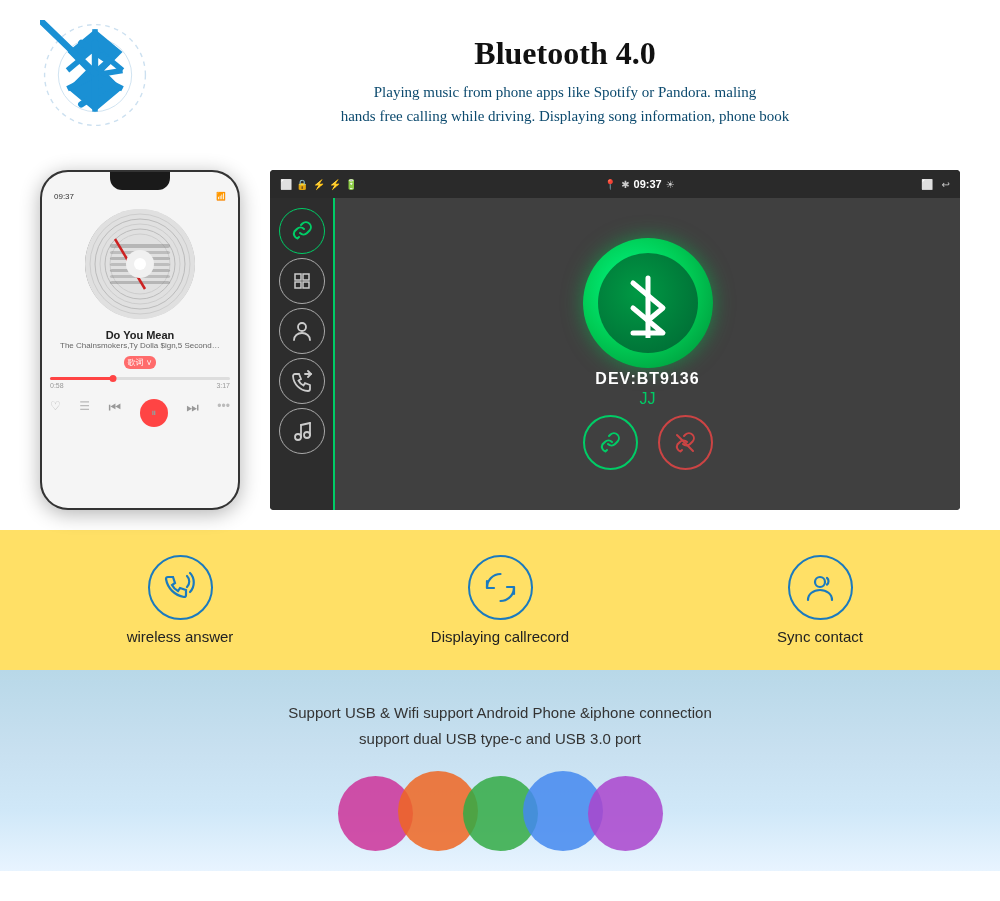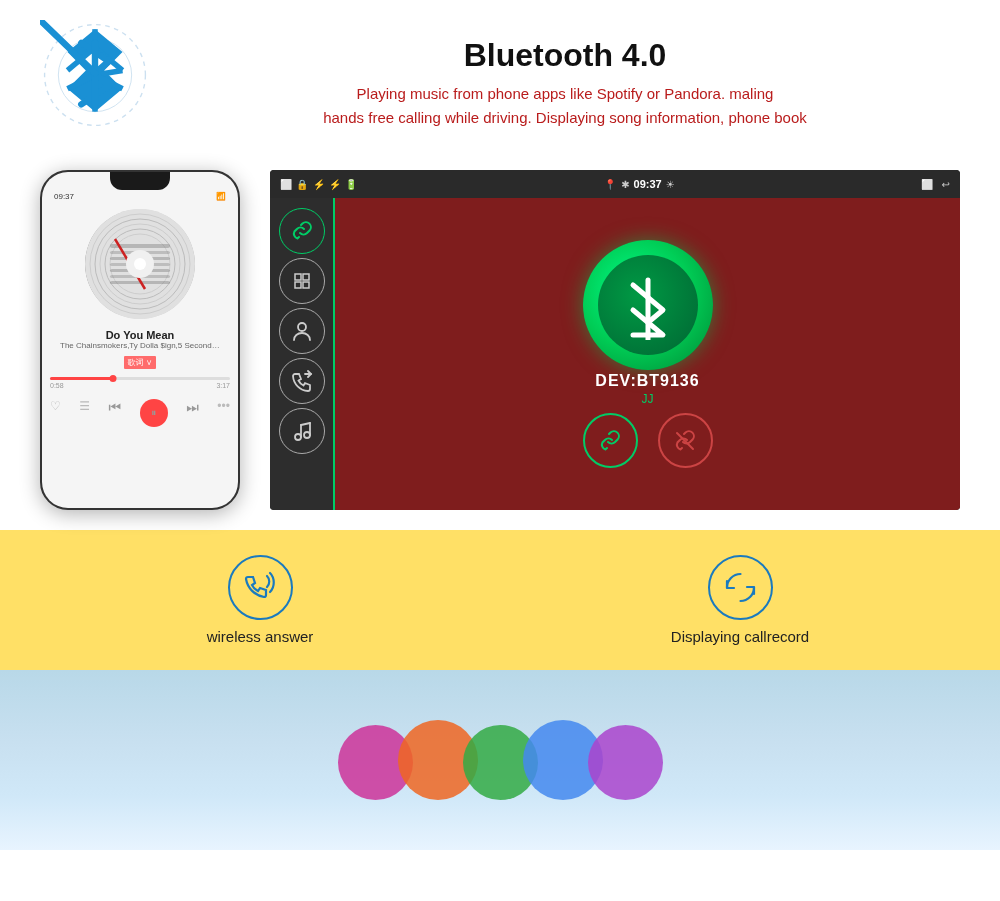--- a/index.html
+++ b/index.html
@@ -15,23 +15,24 @@
     .top-section {
       background: #fff;
       padding: 30px 40px 20px;
       display: flex;
       flex-direction: column;
       align-items: center;
     }
 
     .header-row {
       display: flex;
-      align-items: flex-end;
+      align-items: flex-start;
       width: 100%;
       gap: 20px;
+      font-family: Liberation Serif, serif;
     }
 
     .bluetooth-logo {
       width: 110px;
       height: 110px;
       flex-shrink: 0;
       margin-top: -10px;
     }
 
     .header-text {
@@ -42,21 +43,21 @@
 
     .header-text h1 {
       font-size: 32px;
       font-weight: 900;
       color: #111;
       margin-bottom: 8px;
     }
 
     .header-text p {
       font-size: 15px;
-      color: #b91c1c;
+      color: #0c4a6e;
       line-height: 1.6;
     }
 
     
     .content-row {
       display: flex;
       gap: 30px;
       padding: 20px 40px;
       align-items: center;
       background: #fff;
@@ -131,21 +132,21 @@
       color: #666;
       text-align: center;
       margin-bottom: 6px;
     }
 
     .song-badge {
       background: #ff6b6b;
       color: #fff;
       font-size: 8px;
       padding: 1px 4px;
-      border-radius: 1px;
+      border-radius: 6px;
       margin-bottom: 8px;
     }
 
     .play-btn {
       width: 28px;
       height: 28px;
       border-radius: 50%;
       background: #ff4444;
       display: flex;
       align-items: center;
@@ -275,21 +276,21 @@
       font-size: 18px;
     }
 
     .sidebar-icon.active {
       border-color: #00cc66;
       color: #00cc66;
     }
 
     .car-main {
       flex: 1;
-      background: #7f1d1d;
+      background: #404040;
       display: flex;
       flex-direction: column;
       align-items: center;
       justify-content: center;
       gap: 2px;
       padding: 20px;
     }
 
     .bt-circle-outer {
       width: 130px;
@@ -314,21 +315,21 @@
 
     .dev-name {
       color: #fff;
       font-size: 16px;
       font-weight: bold;
       letter-spacing: 1px;
     }
 
     .dev-sub {
       color: #00cc66;
-      font-size: 12px;
+      font-size: 16px;
     }
 
     .car-buttons {
       display: flex;
       gap: 20px;
       margin-top: 5px;
     }
 
     .car-btn {
       width: 55px;
@@ -631,25 +632,37 @@
       <svg width="35" height="35" viewBox="0 0 35 35" fill="none" stroke="#1a7abf" stroke-width="2.2" stroke-linecap="round" stroke-linejoin="round">
         <path d="M4 17.5A13.5 13.5 0 0117.5 4"></path>
         <path d="M31 17.5A13.5 13.5 0 0117.5 31"></path>
         <polyline points="4,11 4,18 11,18"></polyline>
         <polyline points="31,24 31,17 24,17"></polyline>
       </svg>
     </div>
     <span class="feature-label">Displaying callrecord</span>
   </div>
 
+  <div class="feature-item">
+    <div class="feature-icon-circle">
+      <svg width="35" height="35" viewBox="0 0 35 35" fill="none" stroke="#1a7abf" stroke-width="2.2" stroke-linecap="round">
+        <circle cx="17" cy="12" r="5"></circle>
+        <path d="M5 30c0-6 5.4-10 12-10s12 4 12 10"></path>
+        <path d="M24 8c2 1.5 2 5 0 6.5" stroke="#1a7abf"></path>
+      </svg>
+    </div>
+    <span class="feature-label">Sync contact</span>
+  </div>
 
 
 </div>
 
 <div class="mirroring-section">
+  <p class="mirroring-text">Support USB &amp; Wifi support Android Phone &amp;iphone connection</p>
+  <p class="mirroring-text">support dual USB type-c and USB 3.0 port</p>
 
   <div style="display:flex; margin-top:20px; position:relative;">
     <div style="width:75px;height:75px;border-radius:50%;background:#cc3399;opacity:0.85;margin-right:-15px;margin-top:5px;"></div>
     <div style="width:80px;height:80px;border-radius:50%;background:#ee6622;opacity:0.85;margin-right:-15px;"></div>
     <div style="width:75px;height:75px;border-radius:50%;background:#33aa44;opacity:0.85;margin-right:-15px;margin-top:5px;"></div>
     <div style="width:80px;height:80px;border-radius:50%;background:#4488ee;opacity:0.85;margin-right:-15px;"></div>
     <div style="width:75px;height:75px;border-radius:50%;background:#aa44cc;opacity:0.85;margin-top:5px;"></div>
   </div>
 </div>
 

